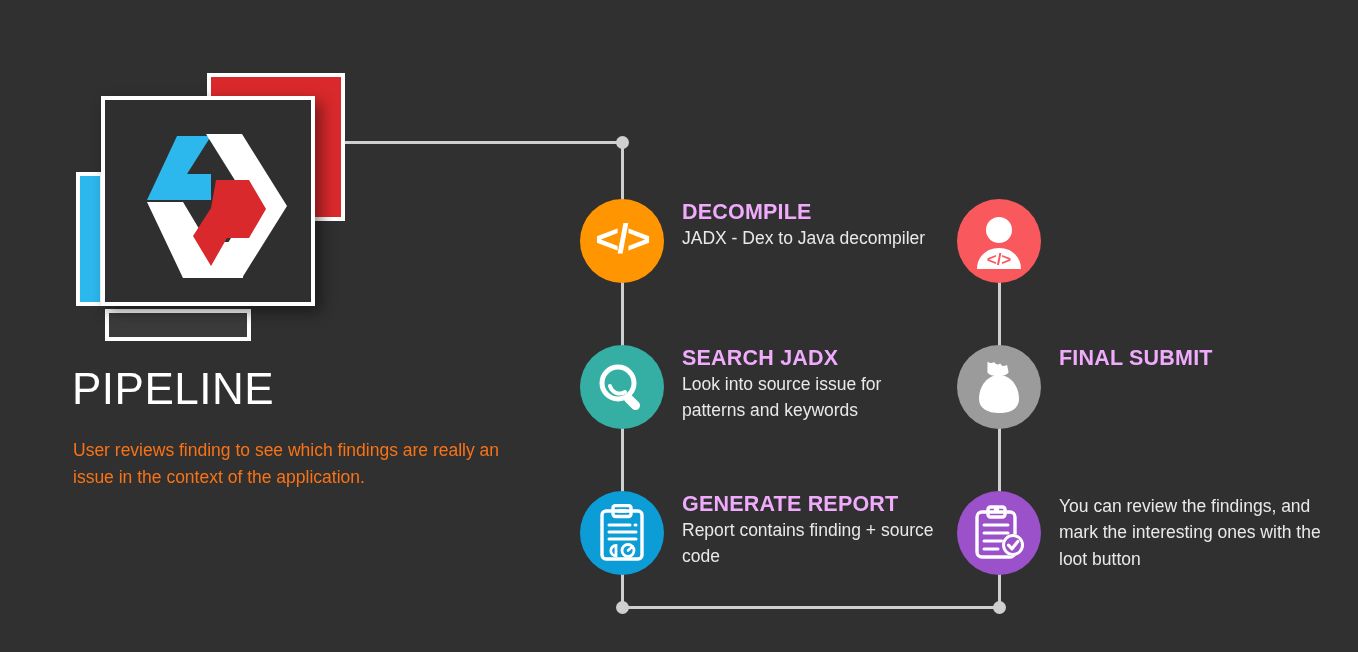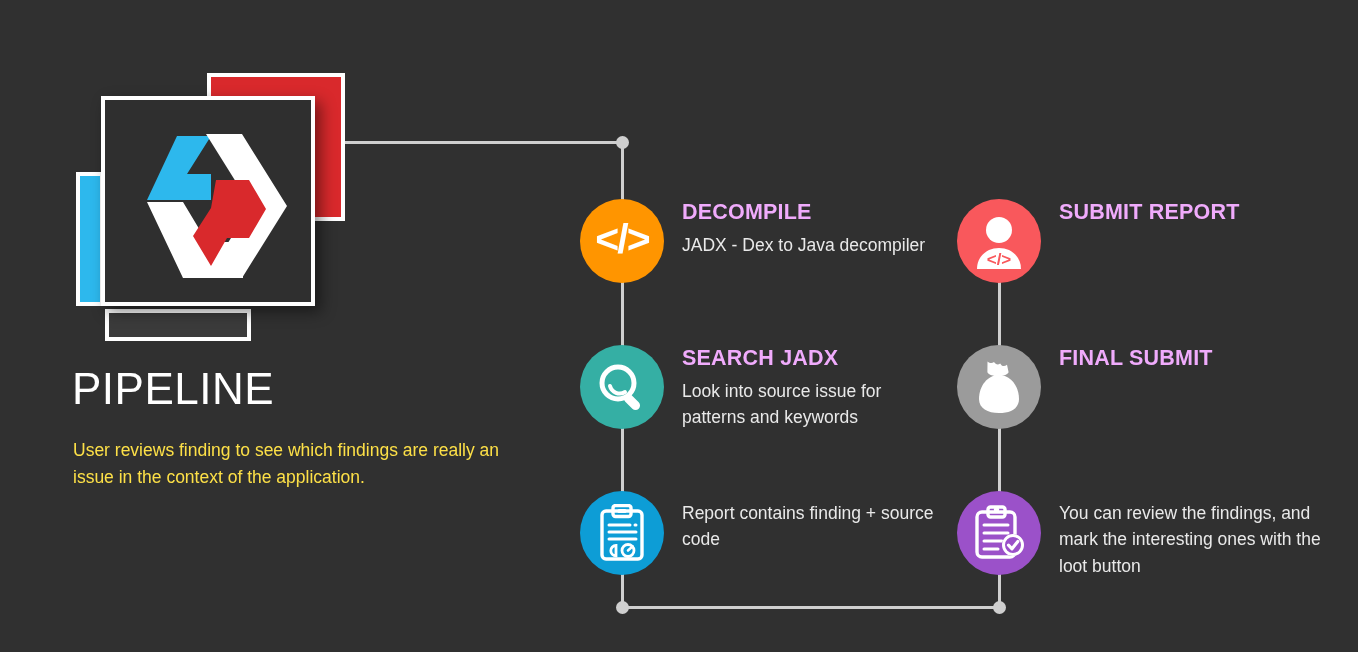--- a/index.html
+++ b/index.html
@@ -30,21 +30,21 @@
 
   #logo-mark { position: absolute; left: 101px; top: 96px; width: 214px; height: 210px; }
 
   #page-title {
     position: absolute; left: 72px; top: 367px;
     font-size: 44px; font-weight: 400; color: #ffffff;
     letter-spacing: .5px; line-height: 1;
   }
   #page-subtitle {
     position: absolute; left: 73px; top: 437px; width: 452px;
-    font-size: 17.5px; color: #fde047; line-height: 1.52;
+    font-size: 17.5px; color: #f97316; line-height: 1.52;
   }
 
   
   .conn { position: absolute; background: #cfcfcf; }
   .conn-h { height: 3px; }
   .conn-v { width: 3px; }
   .conn-dot {
     position: absolute; width: 13px; height: 13px; border-radius: 50%;
     background: #cfcfcf;
   }
@@ -55,21 +55,20 @@
     position: absolute; left: 0; top: 0;
     width: 84px; height: 84px; border-radius: 50%;
     display: flex; align-items: center; justify-content: center;
   }
   .step-text { position: absolute; left: 102px; top: 2px; }
   .step-title {
     font-size: 21.5px; font-weight: 700; color: #f0abfc;
     letter-spacing: .2px; line-height: 1.1; white-space: nowrap;
   }
   .step-desc {
-    margin-top: 7px;
     font-size: 17.5px; color: #e9e9e9; line-height: 1.50;
   }
   .w-left  { width: 262px; }
   .w-right { width: 268px; }
 
   .code-glyph {
     color: #ffffff; font-family: "Liberation Sans", sans-serif;
     font-size: 41px; font-weight: 700; letter-spacing: -2px;
     line-height: 1; transform: translateY(-2px);
   }
@@ -143,36 +142,36 @@
           <line x1="41" y1="21" x2="42" y2="21"></line>
           <line x1="15" y1="28" x2="42" y2="28"></line>
           <line x1="15" y1="35" x2="42" y2="35"></line>
         </g>
         <path d="M22 41.5a5.2 5.2 0 1 0 0 10.4z" fill="none" stroke="#ffffff" stroke-width="2.8"></path>
         <circle cx="34" cy="46.5" r="6" fill="none" stroke="#ffffff" stroke-width="2.8"></circle>
         <path d="M34 46.5 L38.6 42.4" stroke="#ffffff" stroke-width="2.6" stroke-linecap="round"></path>
       </svg>
     </div>
     <div class="step-text w-left">
+      <div class="step-title">GENERATE REPORT</div>
       <div class="step-desc">Report contains finding + source code</div>
     </div>
   </div>
 
   <div class="step" style="left:957px; top:199px;">
     <div class="step-badge" style="background:#F9585C;">
       <svg width="60" height="60" viewBox="0 0 60 60">
         <circle cx="30" cy="19" r="13" fill="#ffffff"></circle>
         <path d="M8 58c0-12.5 9.8-21 22-21s22 8.5 22 21z" fill="#ffffff"></path>
         <g fill="#F9585C" font-family="Liberation Sans, sans-serif" font-size="17" font-weight="700">
           <text x="30" y="54" text-anchor="middle">&lt;/&gt;</text>
         </g>
       </svg>
     </div>
     <div class="step-text w-right">
-      <div class="step-title">SUBMIT REPORT</div>
     </div>
   </div>
 
   <div class="step" style="left:957px; top:345px;">
     <div class="step-badge" style="background:#9B9B9B;">
       <svg width="54" height="56" viewBox="0 0 54 56">
         <path d="M27 16c-11.5 0-20 11-20 24 0 9.5 8.6 14 20 14s20-4.5 20-14c0-13-8.5-24-20-24z" fill="#ffffff"></path>
         <path d="M15.5 2.5c2.5 2 4.5 2 6.5.6 1.8 2.8 4.2 3.2 6.2 1.4 1.5 3 4.3 3.3 6.8 1.2l1.6 7.5c-1.4 2.6-6 3.9-10.6 3.9s-9.2-1.3-10.6-3.9z" fill="#ffffff"></path>
       </svg>
     </div>

